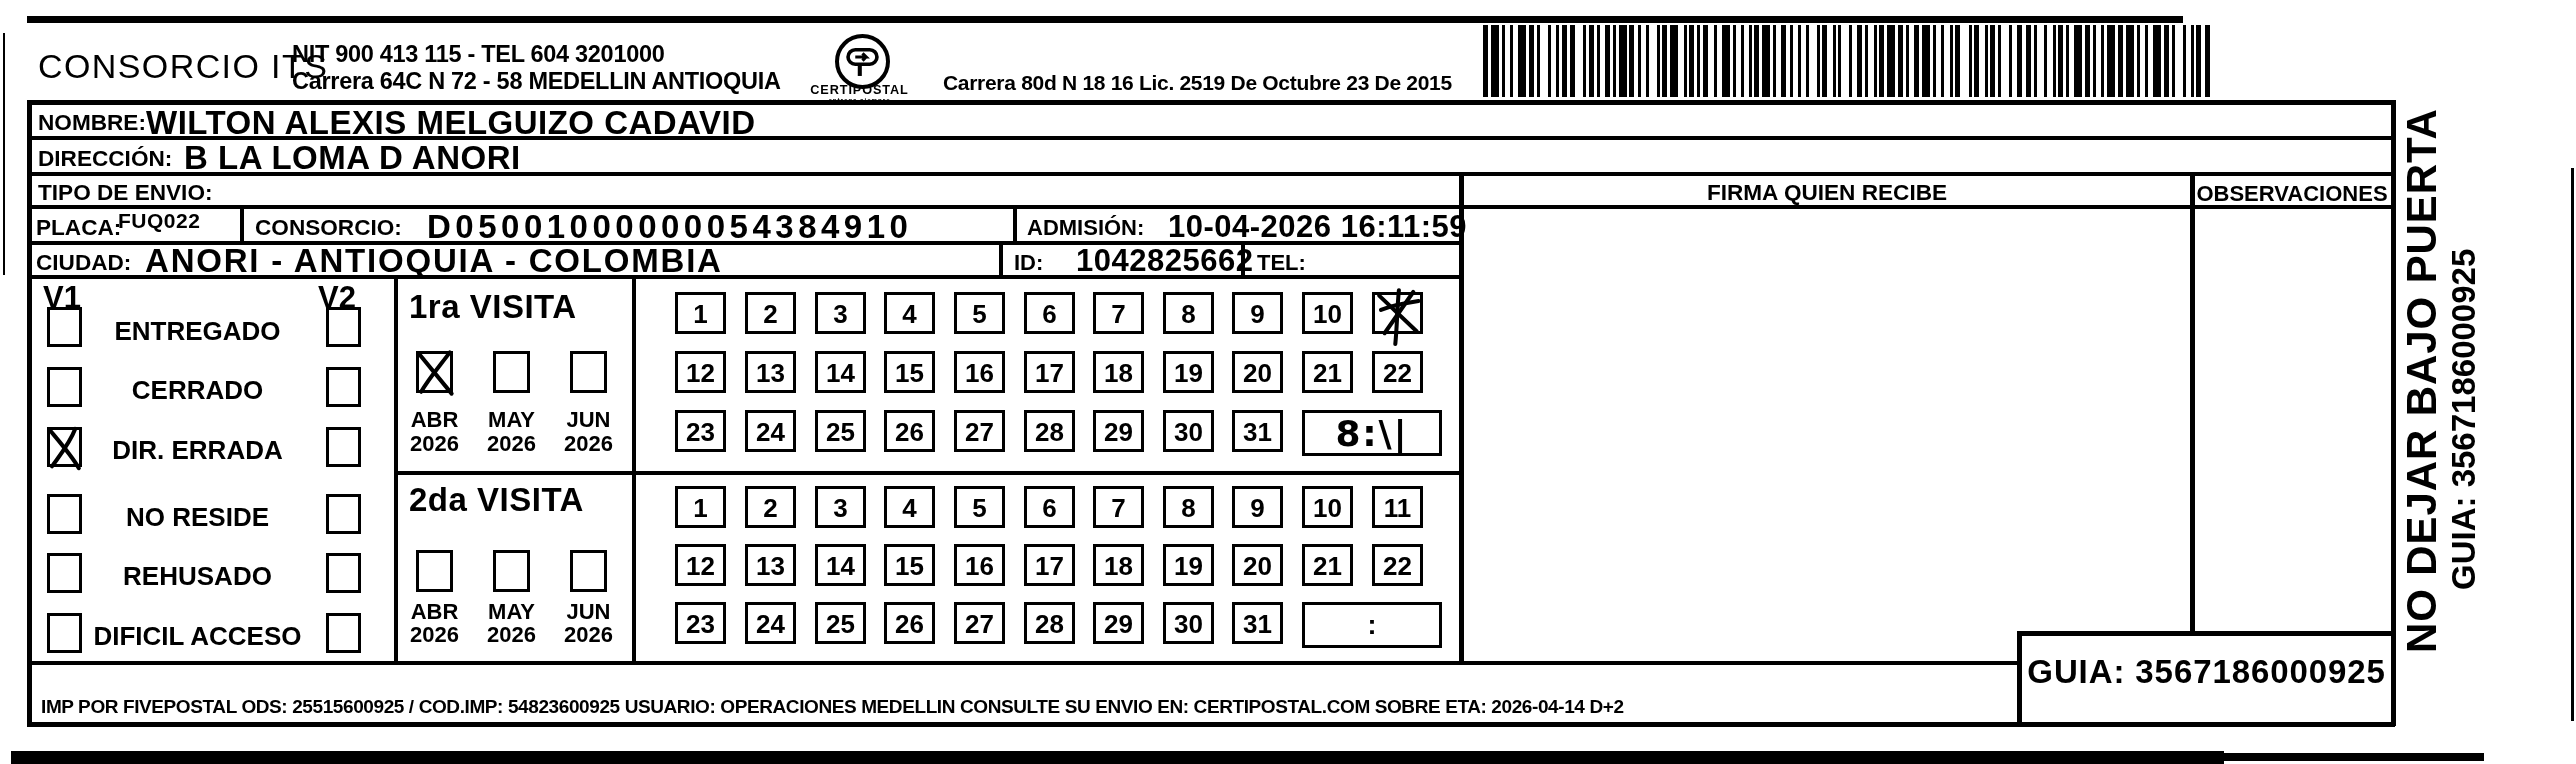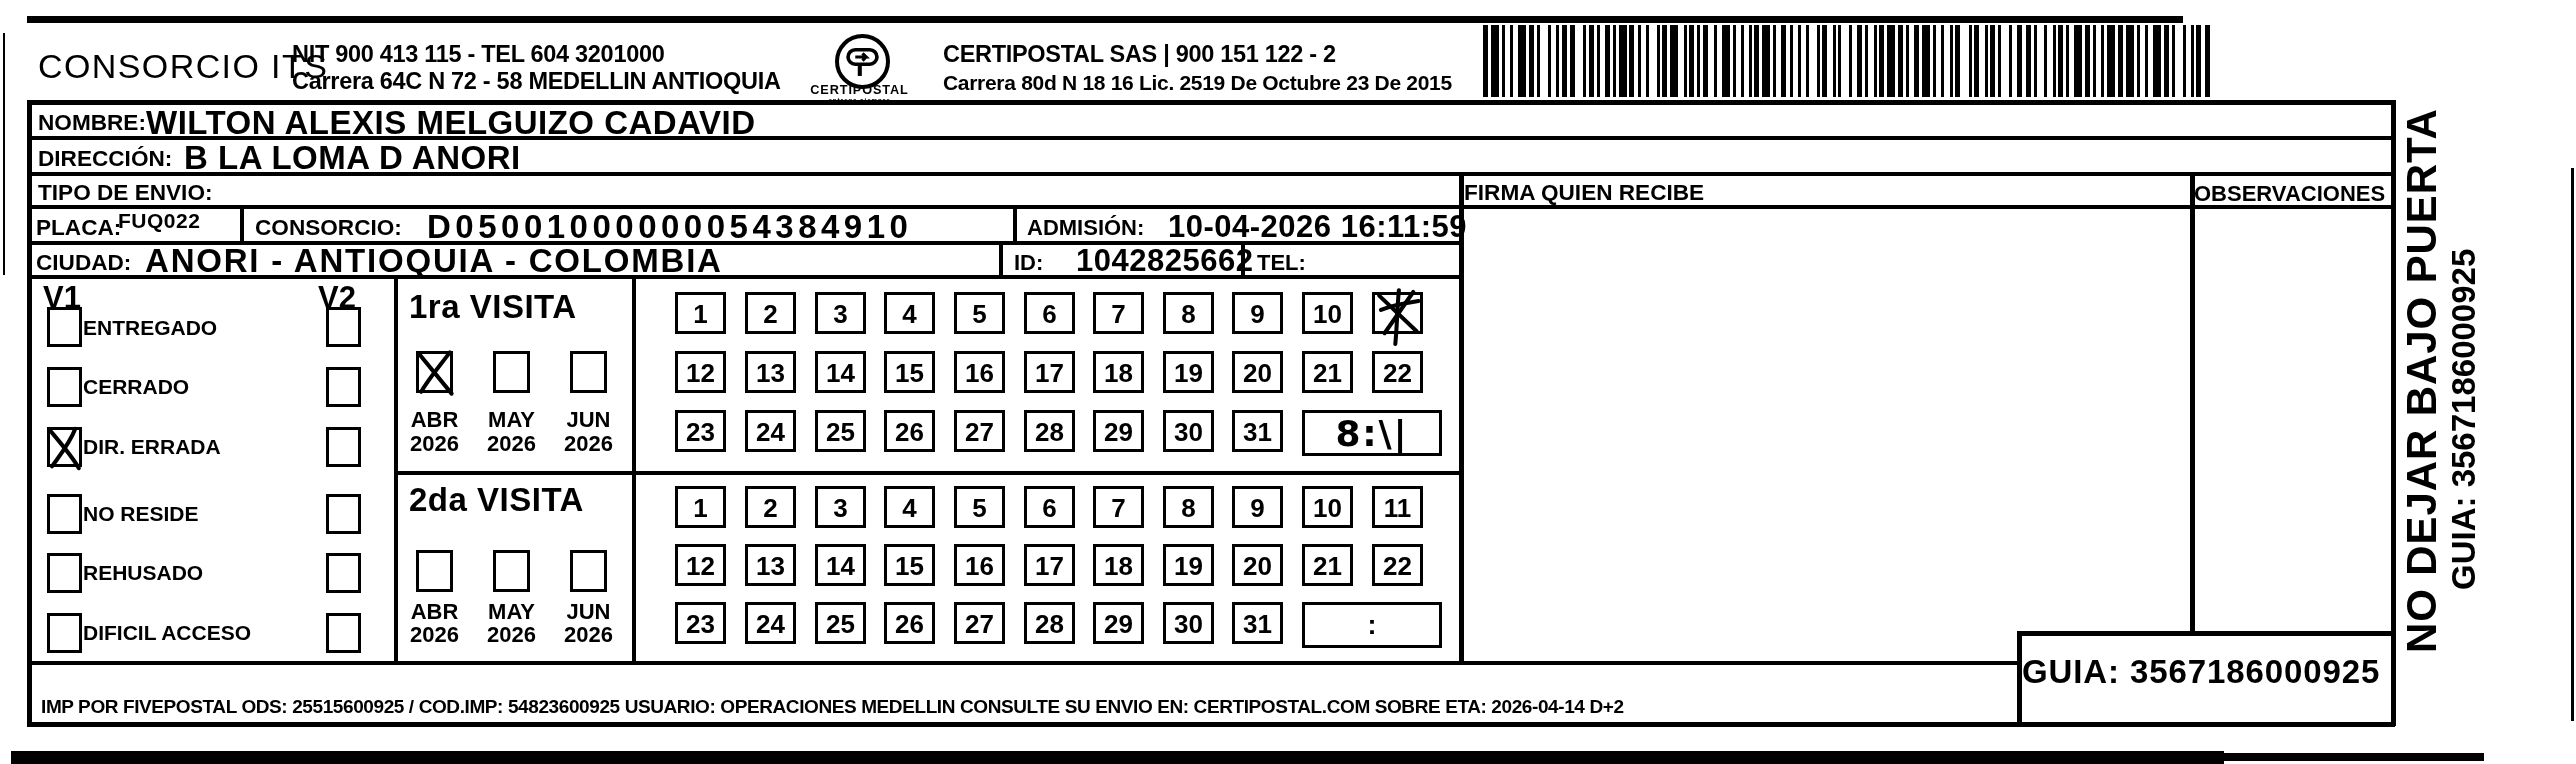--- a/index.html
+++ b/index.html
@@ -11,24 +11,24 @@
   .val{position:absolute;white-space:nowrap;font-weight:bold;font-size:33px;letter-spacing:0.5px;}
   .hdr-big{font-size:34px;letter-spacing:1.4px;}
   .hdr-sm{font-weight:bold;font-size:23.5px;letter-spacing:-0.3px;line-height:28px;}
   .hdr-sm2{font-weight:bold;font-size:21px;letter-spacing:-0.3px;}
   .cb{position:absolute;width:29px;height:34px;border:3.6px solid #000;background:#fff;}
   .mb{position:absolute;width:31px;height:36px;border:3.6px solid #000;background:#fff;}
   .daybox{position:absolute;width:45px;height:36px;border:3.6px solid #000;background:#fff;
           font-size:26px;font-weight:bold;text-align:center;line-height:38px;}
   .timebox{position:absolute;width:134px;height:40px;border:3.6px solid #000;background:#fff;
            text-align:center;}
-  .stlbl{position:absolute;width:229px;font-weight:bold;font-size:21px;}
+  .stlbl{position:absolute;width:229px;text-align:center;font-weight:bold;font-size:26px;}
   .mlbl{position:absolute;width:63px;text-align:center;font-weight:bold;font-size:22px;}
   .vtitle{position:absolute;font-weight:bold;font-size:33px;white-space:nowrap;letter-spacing:0.5px;}
-  .center{text-align:left;}
+  .center{text-align:center;}
   .rot{position:absolute;transform:rotate(-90deg);transform-origin:0 0;white-space:nowrap;}
   .mark-svg{position:absolute;pointer-events:none;}
   .handwrite{font-family:"DejaVu Sans",sans-serif;font-size:36px;font-weight:bold;
              transform:skewX(-5deg);letter-spacing:1.8px;}
   .footer1{position:absolute;font-weight:bold;font-size:21px;letter-spacing:-0.4px;white-space:nowrap;}
   .footer2{position:absolute;font-weight:bold;font-size:19px;letter-spacing:-0.4px;white-space:nowrap;}
   .logo-circle{position:absolute;width:47px;height:47px;border:4.5px solid #000;border-radius:50%;}
   .logo-cap{position:absolute;font-weight:bold;font-size:12.7px;letter-spacing:0.9px;width:109px;text-align:center;}
   .logo-tag{position:absolute;font-weight:bold;font-size:6.3px;width:109px;text-align:center;letter-spacing:0.9px;}
   .barcode{position:absolute;overflow:hidden;background:#fff;}
@@ -52,21 +52,20 @@
   <div class="logo-circle" style="left:835px;top:34px;">
     <svg width="47" height="47" viewBox="0 0 52 52">
       <rect x="10" y="13" width="32" height="16" rx="8" fill="none" stroke="#000" stroke-width="4"></rect>
       <path d="M18 21 h12 l-4 -4 M30 21 l-4 4" fill="none" stroke="#000" stroke-width="3.5"></path>
       <path d="M23 29 v13" fill="none" stroke="#000" stroke-width="4.5"></path>
     </svg>
   </div>
   <div class="logo-cap" style="left:805px;top:83px;">CERTIPOSTAL</div>
   <div class="logo-tag" style="left:805px;top:97px;">— entrega siempre —</div>
 
-  <div class="txt hdr-sm" style="left:943px;top:40px;">CERTIPOSTAL SAS | 900 151 122 - 2</div>
   <div class="txt hdr-sm2" style="left:943px;top:71px;">Carrera 80d N 18 16  Lic. 2519 De Octubre 23 De 2015</div>
 
   <div class="barcode" id="barcode" style="left:1483px;top:25px;width:728px;height:72px;">
       <div class="bar" style="left: 0px; width: 5.4px;"></div>
       <div class="bar" style="left: 8.1px; width: 8.1px;"></div>
       <div class="bar" style="left: 19px; width: 2.7px;"></div>
       <div class="bar" style="left: 27px; width: 2.7px;"></div>
       <div class="bar" style="left: 35px; width: 8.1px;"></div>
       <div class="bar" style="left: 46px; width: 5.4px;"></div>
       <div class="bar" style="left: 54px; width: 2.7px;"></div>

